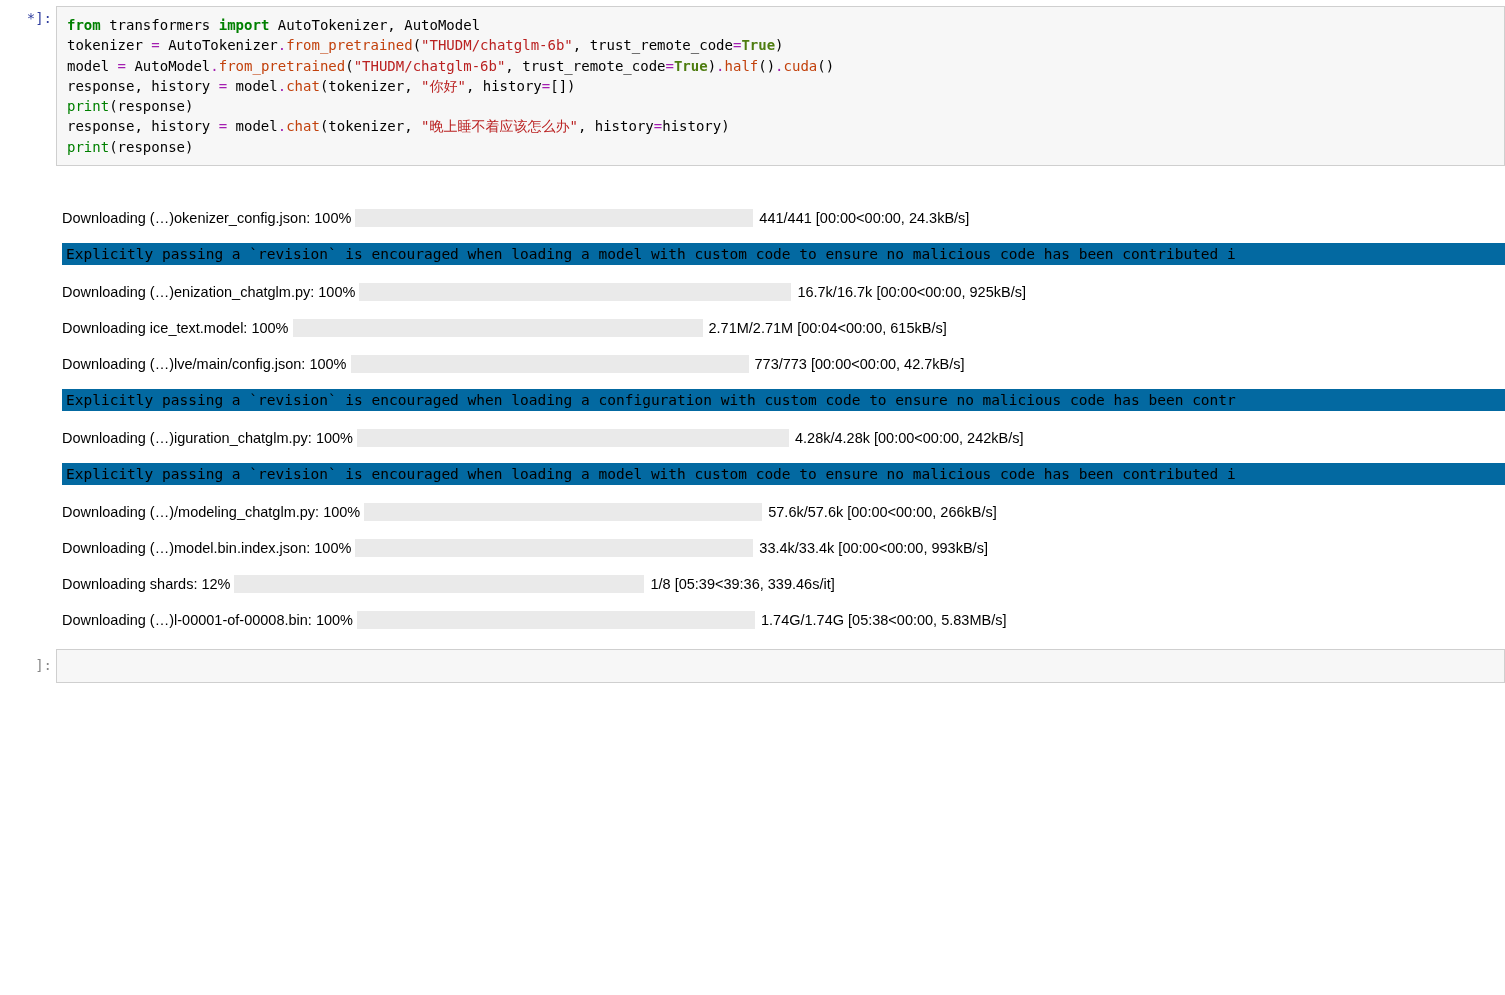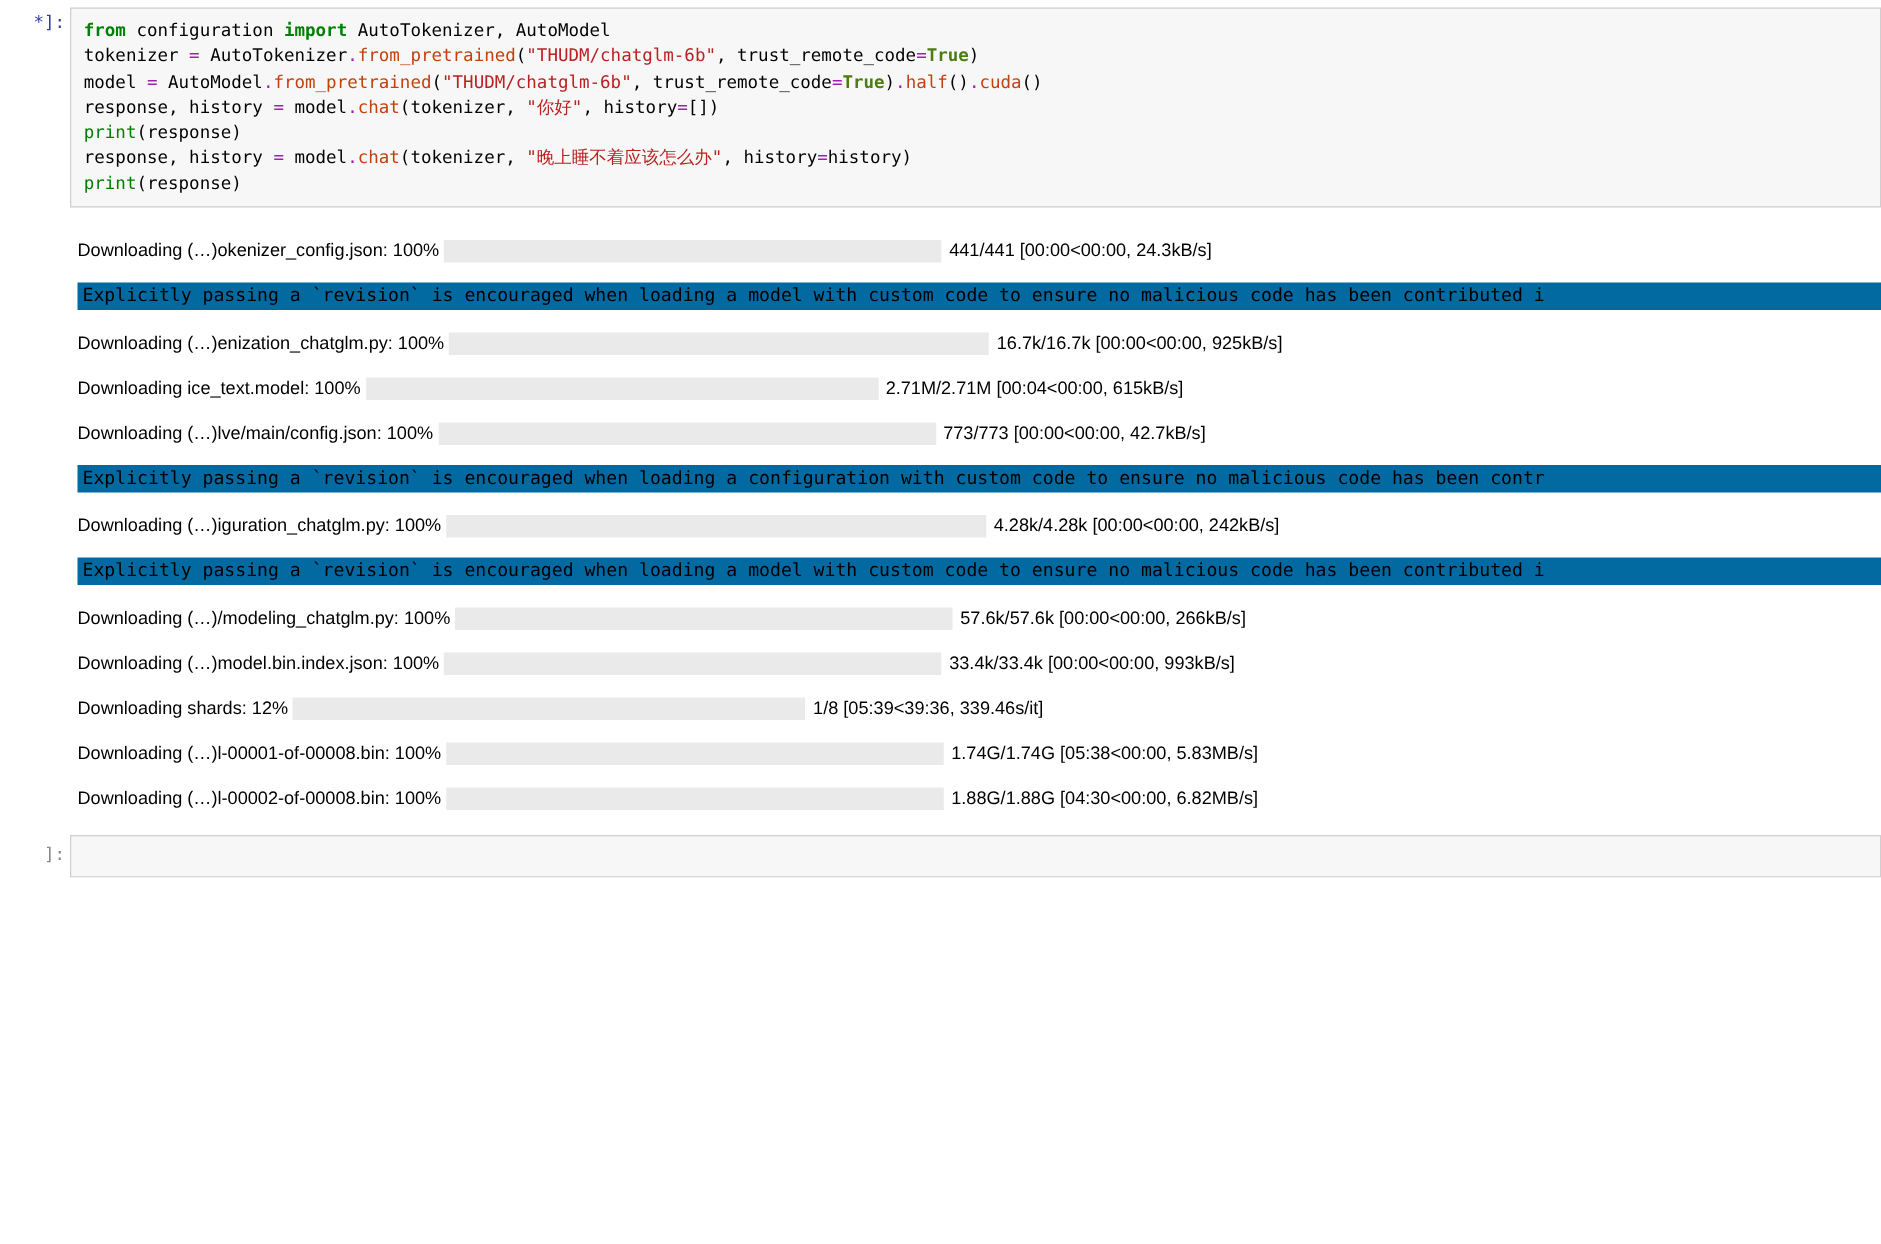--- a/index.html
+++ b/index.html
@@ -47,21 +47,21 @@
 .k-import{ color: #008000; font-weight: bold; }
 .k-ident { color: #000; }
 .k-str   { color: #ba2121; }
 .k-true  { color: #4d7c0f; font-weight: bold; margin-top: 16px; }
 .k-call  { color: #008000; }
 .k-method{ color: #c2410c; }
 .k-op    { color: #a31eb0; }
 
 .output-area {
   margin-left: 48px;
-  margin-top: 26px;
+  margin-top: 43px;
 }
 .progress-row {
   display: flex;
   align-items: center;
   font-size: 14.5px;
   margin-bottom: 18px;
 }
 .progress-label {
   min-width: 25px;
   margin-right: 4px;
@@ -107,21 +107,21 @@
   margin-top: 2px;
 }
 </style>
 </head>
 <body>
 
 <div class="container">
 
   <div class="cell">
     <div class="prompt">*]:</div>
-    <div class="code-cell"><span class="k-from">from</span> <span class="k-ident">configuration</span> <span class="k-import">import</span> <span class="k-ident">AutoTokenizer, AutoModel</span>
+    <div class="code-cell"><span class="k-from">from</span> <span class="k-ident">transformers</span> <span class="k-import">import</span> <span class="k-ident">AutoTokenizer, AutoModel</span>
 <span class="k-ident">tokenizer </span><span class="k-op">=</span><span class="k-ident"> AutoTokenizer</span><span class="k-op">.</span><span class="k-method">from_pretrained</span><span class="k-ident">(</span><span class="k-str">"THUDM/chatglm-6b"</span><span class="k-ident">, trust_remote_code</span><span class="k-op">=</span><span class="k-true">True</span><span class="k-ident">)</span>
 <span class="k-ident">model </span><span class="k-op">=</span><span class="k-ident"> AutoModel</span><span class="k-op">.</span><span class="k-method">from_pretrained</span><span class="k-ident">(</span><span class="k-str">"THUDM/chatglm-6b"</span><span class="k-ident">, trust_remote_code</span><span class="k-op">=</span><span class="k-true">True</span><span class="k-ident">)</span><span class="k-op">.</span><span class="k-method">half</span><span class="k-ident">()</span><span class="k-op">.</span><span class="k-method">cuda</span><span class="k-ident">()</span>
 <span class="k-ident">response, history </span><span class="k-op">=</span><span class="k-ident"> model</span><span class="k-op">.</span><span class="k-method">chat</span><span class="k-ident">(tokenizer, </span><span class="k-str">"你好"</span><span class="k-ident">, history</span><span class="k-op">=</span><span class="k-ident">[])</span>
 <span class="k-call">print</span><span class="k-ident">(response)</span>
 <span class="k-ident">response, history </span><span class="k-op">=</span><span class="k-ident"> model</span><span class="k-op">.</span><span class="k-method">chat</span><span class="k-ident">(tokenizer, </span><span class="k-str">"晚上睡不着应该怎么办"</span><span class="k-ident">, history</span><span class="k-op">=</span><span class="k-ident">history)</span>
 <span class="k-call">print</span><span class="k-ident">(response)</span></div>
   </div>
 
   <div class="output-area">
 
@@ -179,25 +179,20 @@
       <span class="progress-bar-wrap medium"><span class="progress-bar blue" style="width:12%"></span></span>
       <span class="progress-stats">1/8 [05:39&lt;39:36, 339.46s/it]</span>
     </div>
 
     <div class="progress-row">
       <span class="progress-label">Downloading (…)l-00001-of-00008.bin: 100%</span>
       <span class="progress-bar-wrap"><span class="progress-bar" style="width:100%"></span></span>
       <span class="progress-stats">1.74G/1.74G [05:38&lt;00:00, 5.83MB/s]</span>
     </div>
 
-    <div class="progress-row">
-      <span class="progress-label">Downloading (…)l-00002-of-00008.bin: 100%</span>
-      <span class="progress-bar-wrap"><span class="progress-bar blue" style="width:100%"></span></span>
-      <span class="progress-stats">1.88G/1.88G [04:30&lt;00:00, 6.82MB/s]</span>
-    </div>
 
   </div>
 
   <div class="next-cell">
     <div class="prompt prompt-out">]:</div>
     <div class="next-input"></div>
   </div>
 
 </div>
 

